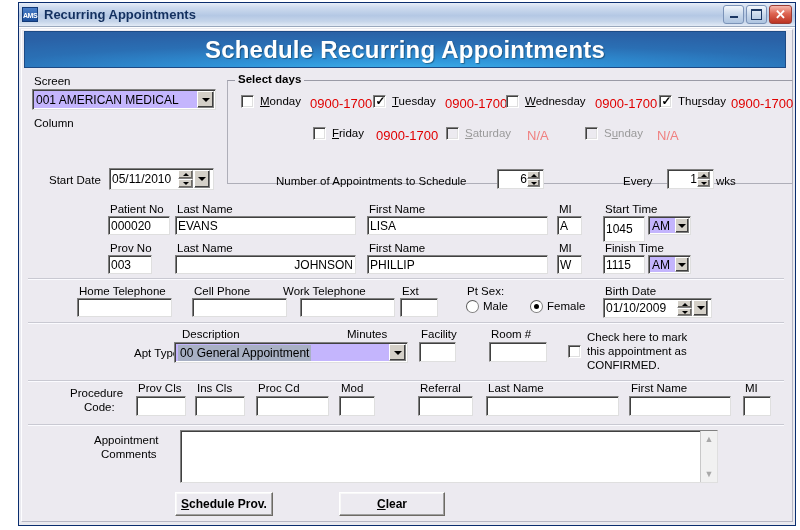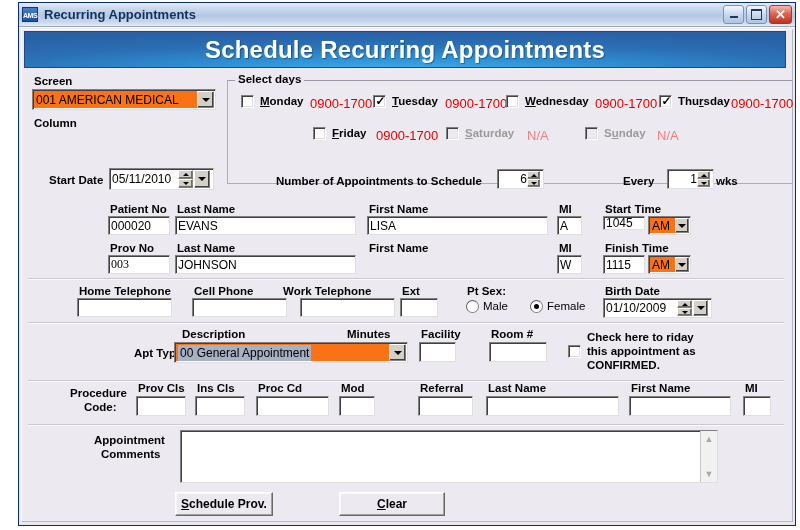--- a/index.html
+++ b/index.html
@@ -110,21 +110,21 @@
     font-size: 24px;
     font-weight: bold;
     letter-spacing: 0.2px;
     text-shadow: 1px 1px 1px rgba(0,0,0,0.35);
   }
 
   
   .lbl {
     position: absolute;
     font-size: 11.5px;
-    font-weight: bold;
+    font-weight: normal;
     color: #000;
     white-space: nowrap;
   }
   .lbl.norm { font-weight: normal; }
 
   .tf {
     position: absolute;
     background: #ffffff;
     border: 1px solid;
     border-color: #808080 #dfdfdf #dfdfdf #808080;
@@ -136,21 +136,21 @@
     padding: 0 2px;
     display: flex; align-items: center;
     overflow: hidden;
     white-space: nowrap;
   }
   .tf.ralign { justify-content: flex-end; padding-right: 4px; }
 
   
   .combo {
     position: absolute;
-    background: #f97316;
+    background: #c4b5fd;
     border: 1px solid;
     border-color: #808080 #dfdfdf #dfdfdf #808080;
     box-shadow: inset 1px 1px 0 #404040, inset -1px -1px 0 #ffffff;
     box-sizing: border-box;
     display: flex; align-items: center;
     font-size: 12px;
     padding-left: 3px;
     overflow: hidden; white-space: nowrap;
   }
   .combo .val { flex: 1; overflow: hidden; }
@@ -448,41 +448,44 @@
         <div class="tf" style="left:345px; top:186px; width:181px; height:19px;">
             <span>LISA</span>
           </div>
 
         <div class="lbl" style="left:537px; top:173px;">MI</div>
         <div class="tf" style="left:535px; top:186px; width:25px; height:19px;">
             <span>A</span>
           </div>
 
         <div class="lbl" style="left:583px; top:173px;">Start Time</div>
-        <div class="tf" style="left:581px; top:186px; width:42px; height:14px;">
+        <div class="tf" style="left:581px; top:186px; width:42px; height:26px;">
             <span>1045</span>
           </div>
         <div class="combo" style="left:626px; top:186px; width:43px; height:19px;">
           <div class="val">AM</div>
           <div class="cbtn" style="width:14px">
               <div class="arrow-d"></div>
             </div>
         </div>
 
         <div class="lbl" style="left:88px; top:212px;">Prov No</div>
-        <div class="tf" style="left:86px; top:225px; width:62px; height:19px;font-family:Liberation Serif, serif;">
+        <div class="tf" style="left:86px; top:225px; width:44px; height:19px;">
             <span>003</span>
           </div>
 
         <div class="lbl" style="left:155px; top:212px;">Last Name</div>
-        <div class="tf" style="left:153px; top:225px; width:181px; height:19px;">
+        <div class="tf" style="left:153px; top:225px; width:181px; height:19px;justify-content:flex-end;">
             <span>JOHNSON</span>
           </div>
 
         <div class="lbl" style="left:347px; top:212px;">First Name</div>
+        <div class="tf" style="left:345px; top:225px; width:181px; height:19px;">
+            <span>PHILLIP</span>
+          </div>
 
         <div class="lbl" style="left:537px; top:212px;">MI</div>
         <div class="tf" style="left:535px; top:225px; width:25px; height:19px;">
             <span>W</span>
           </div>
 
         <div class="lbl" style="left:583px; top:212px;">Finish Time</div>
         <div class="tf" style="left:581px; top:225px; width:42px; height:19px;">
             <span>1115</span>
           </div>
@@ -556,21 +559,21 @@
         <div class="tf" style="left:397px; top:312px; width:37px; height:20px;">
             <span></span>
           </div>
 
         <div class="lbl" style="left:469px; top:298px;">Room #</div>
         <div class="tf" style="left:467px; top:312px; width:58px; height:20px;">
             <span></span>
           </div>
 
         <div class="cb" style="left:546px; top:315px;"></div>
-        <div class="lbl" style="left:565px; top:301px;">Check here to riday</div>
+        <div class="lbl" style="left:565px; top:301px;">Check here to mark</div>
         <div class="lbl" style="left:565px; top:315px;">this appointment as</div>
         <div class="lbl" style="left:565px; top:329px;">CONFIRMED.</div>
 
         <div class="divider" style="left:6px; top:350px; width:756px;"></div>
 
         <div class="lbl" style="left:48px; top:357px;">Procedure</div>
         <div class="lbl" style="left:62px; top:371px;">Code:</div>
 
         <div class="lbl" style="left:116px; top:352px;">Prov Cls</div>
         <div class="tf" style="left:114px; top:366px; width:50px; height:20px;">

